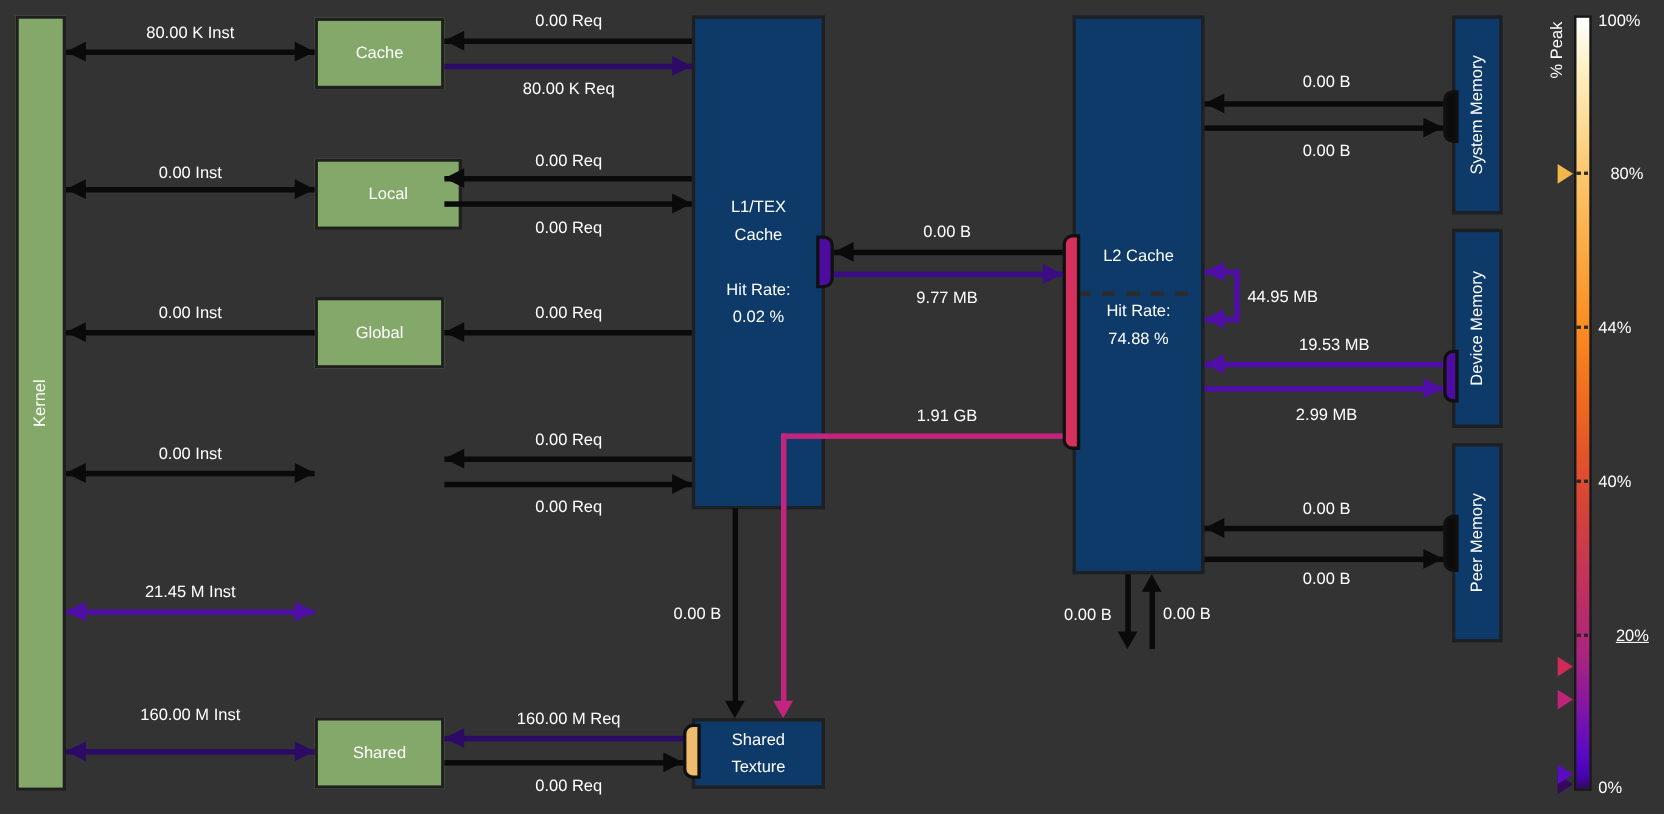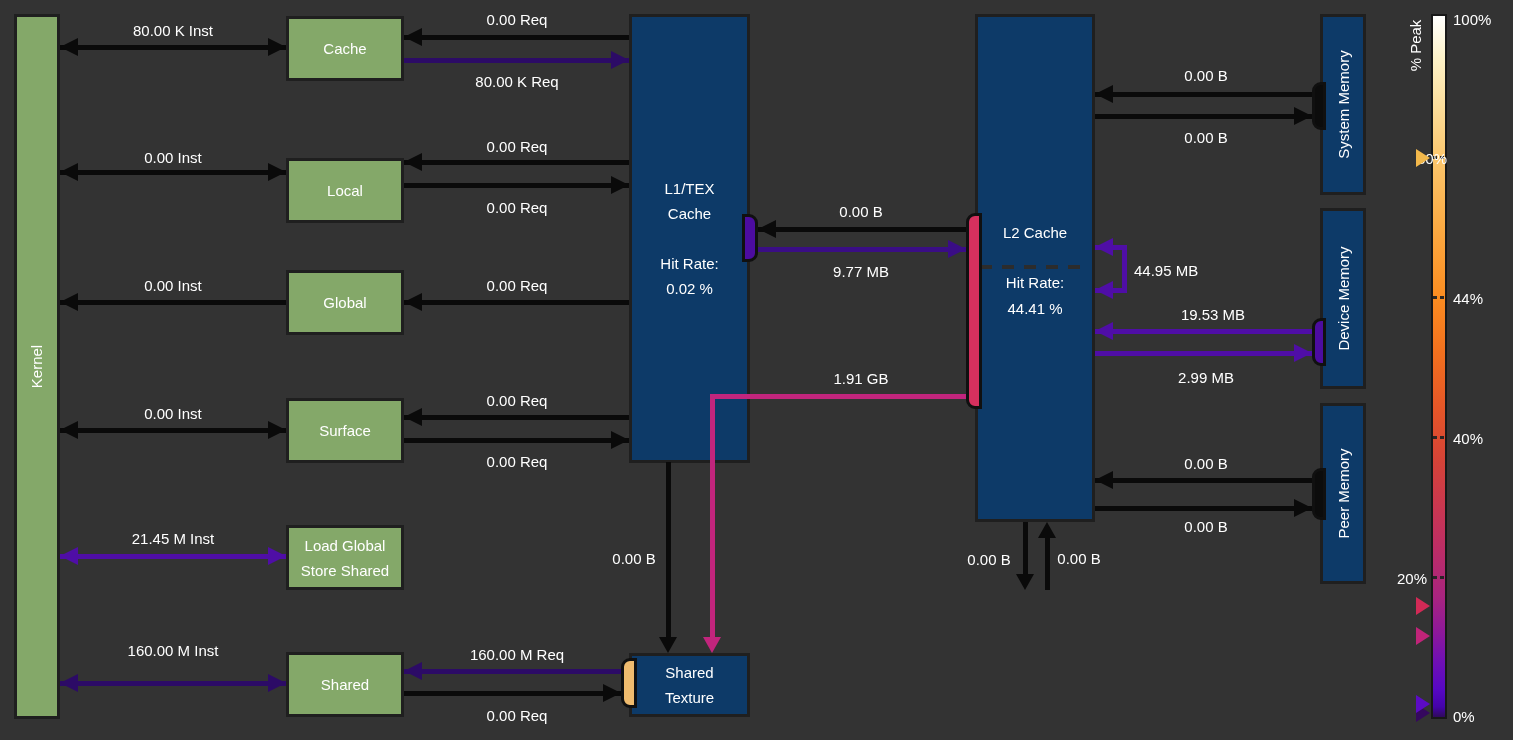--- a/index.html
+++ b/index.html
@@ -51,32 +51,25 @@
 
 <div class="stage">
 
   <div class="box green vc" style="left:14px;top:14px;width:46px;height:705px;">
     <span>Kernel</span>
   </div>
 
   <div class="box green cc" style="left:286px;top:16px;width:118px;height:65px;">
     <span>Cache</span>
   </div>
-  <div class="box green cc" style="left:286px;top:144px;width:118px;height:65px;margin-top:14px;">
+  <div class="box green cc" style="left:286px;top:144px;width:134px;height:65px;">
     <span>Local</span>
   </div>
   <div class="box green cc" style="left:286px;top:270px;width:118px;height:65px;">
     <span>Global</span>
-  </div>
-  <div class="box green cc" style="left:286px;top:398px;width:118px;height:65px;">
-    <span>Surface</span>
-  </div>
-  <div class="box green cc" style="left:286px;top:525px;width:118px;height:65px;">
-    <span>Load Global</span>
-    <span>Store Shared</span>
   </div>
   <div class="box green cc" style="left:286px;top:652px;width:118px;height:65px;">
     <span>Shared</span>
   </div>
 
   <div class="box navy cc" style="left:629px;top:14px;width:121px;height:449px;">
     <span>L1/TEX</span>
     <span>Cache</span>
     <span>&nbsp;</span>
     <span>Hit Rate:</span>
@@ -85,21 +78,21 @@
 
   <div class="box navy cc" style="left:629px;top:653px;width:121px;height:64px;">
     <span>Shared</span>
     <span>Texture</span>
   </div>
 
   <div class="box navy" style="left:975px;top:14px;width:120px;height:508px;">
     <span class="absline" style="top:203px;">L2 Cache</span>
     <div class="dash" style="left:2px;width:110px;top:248px;"></div>
     <span class="absline" style="top:253px;">Hit Rate:</span>
-    <span class="absline" style="top:279px;">44.41 %</span>
+    <span class="absline" style="top:279px;">74.88 %</span>
   </div>
 
 
   <div class="box navy vc" style="left:1320px;top:14px;width:46px;height:181px;">
     <span>System Memory</span>
   </div>
   <div class="box navy vc" style="left:1320px;top:208px;width:46px;height:181px;">
     <span>Device Memory</span>
   </div>
   <div class="box navy vc" style="left:1320px;top:403px;width:46px;height:181px;">
@@ -243,24 +236,24 @@
   <div class="cbtick" style="top:156px;"></div>
   <div class="cbtick" style="top:296px;"></div>
   <div class="cbtick" style="top:436px;"></div>
   <div class="cbtick" style="top:576px;"></div>
 
   <div class="vc" style="position:absolute;left:1400px;top:12px;width:32px;height:66px;">
     <span>% Peak</span>
   </div>
 
   <span class="lbl-l" style="left:1453px;top:19px;">100%</span>
-  <span class="lbl-l" style="left:1417px;top:158px;">80%</span>
+  <span class="lbl-l" style="left:1464px;top:158px;">80%</span>
   <span class="lbl-l" style="left:1453px;top:298px;">44%</span>
   <span class="lbl-l" style="left:1453px;top:438px;">40%</span>
-  <span class="lbl-l" style="left:1397px;top:578px;">20%</span>
+  <span class="lbl-l" style="left:1469px;top:578px;text-decoration:underline;">20%</span>
   <span class="lbl-l" style="left:1453px;top:716px;">0%</span>
 
   <div class="mark" style="top:149px;border-left:14px solid #f2b84b;"></div>
   <div class="mark" style="top:597px;border-left:14px solid #d22a56;"></div>
   <div class="mark" style="top:627px;border-left:14px solid #c02479;"></div>
   <div class="mark" style="top:704px;border-left:14px solid #35085e;"></div>
   <div class="mark" style="top:695px;border-left:14px solid #5c0bc4;"></div>
 
 </div>
 

